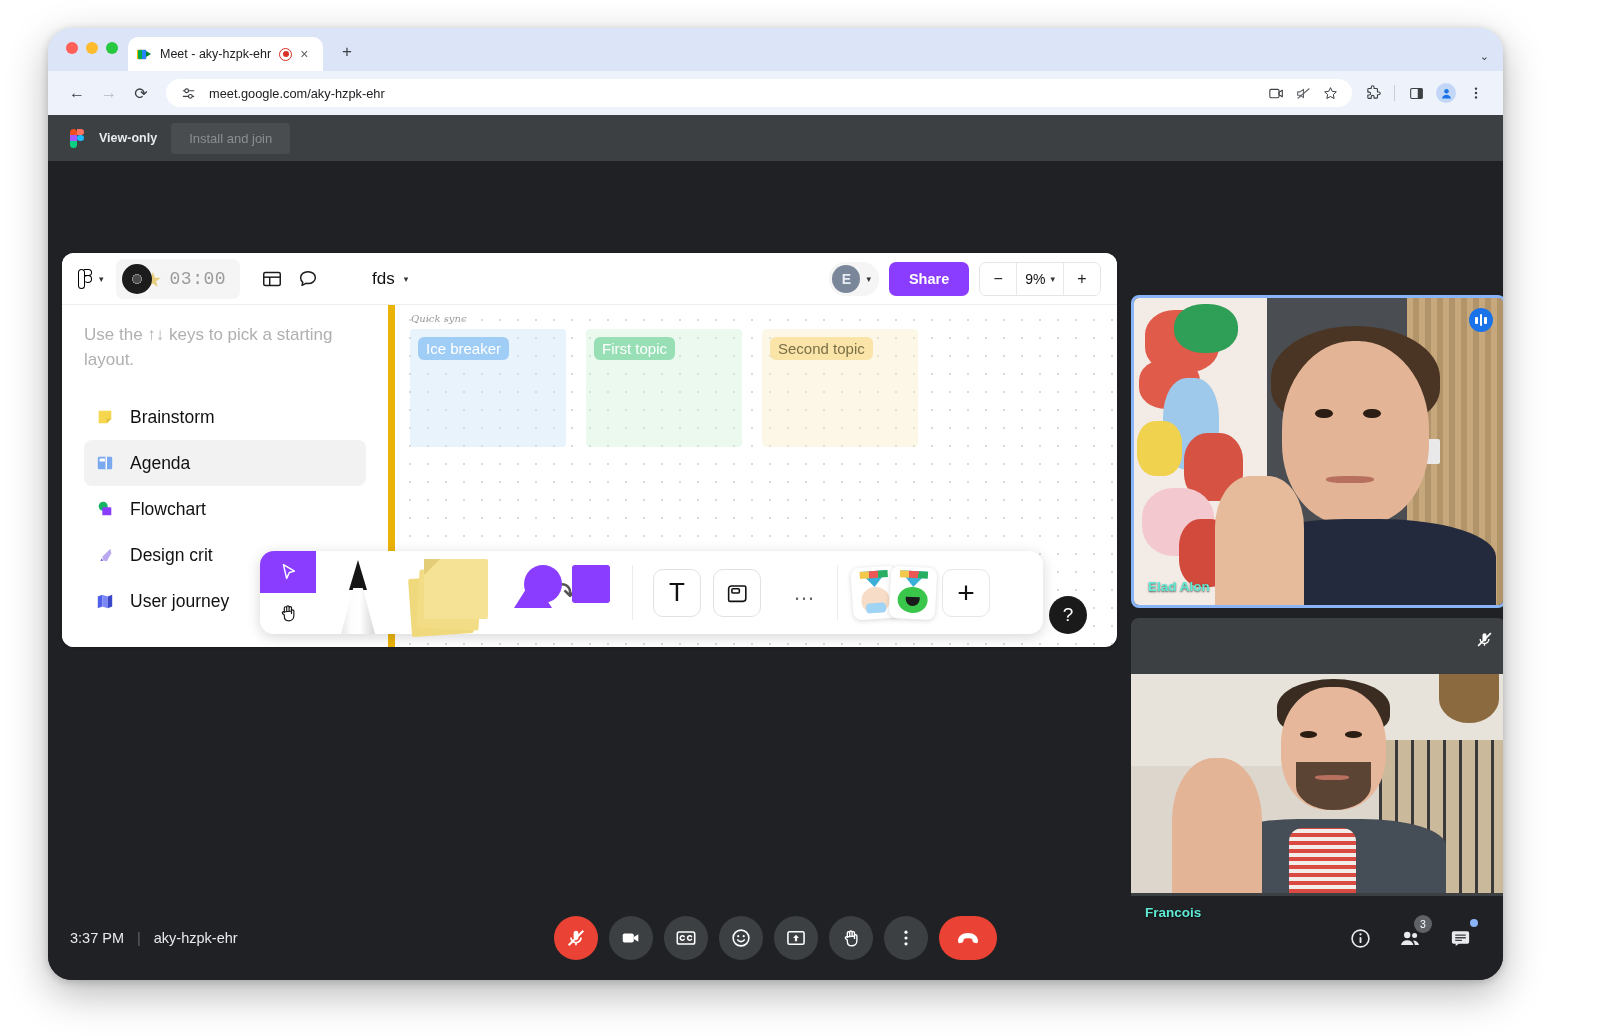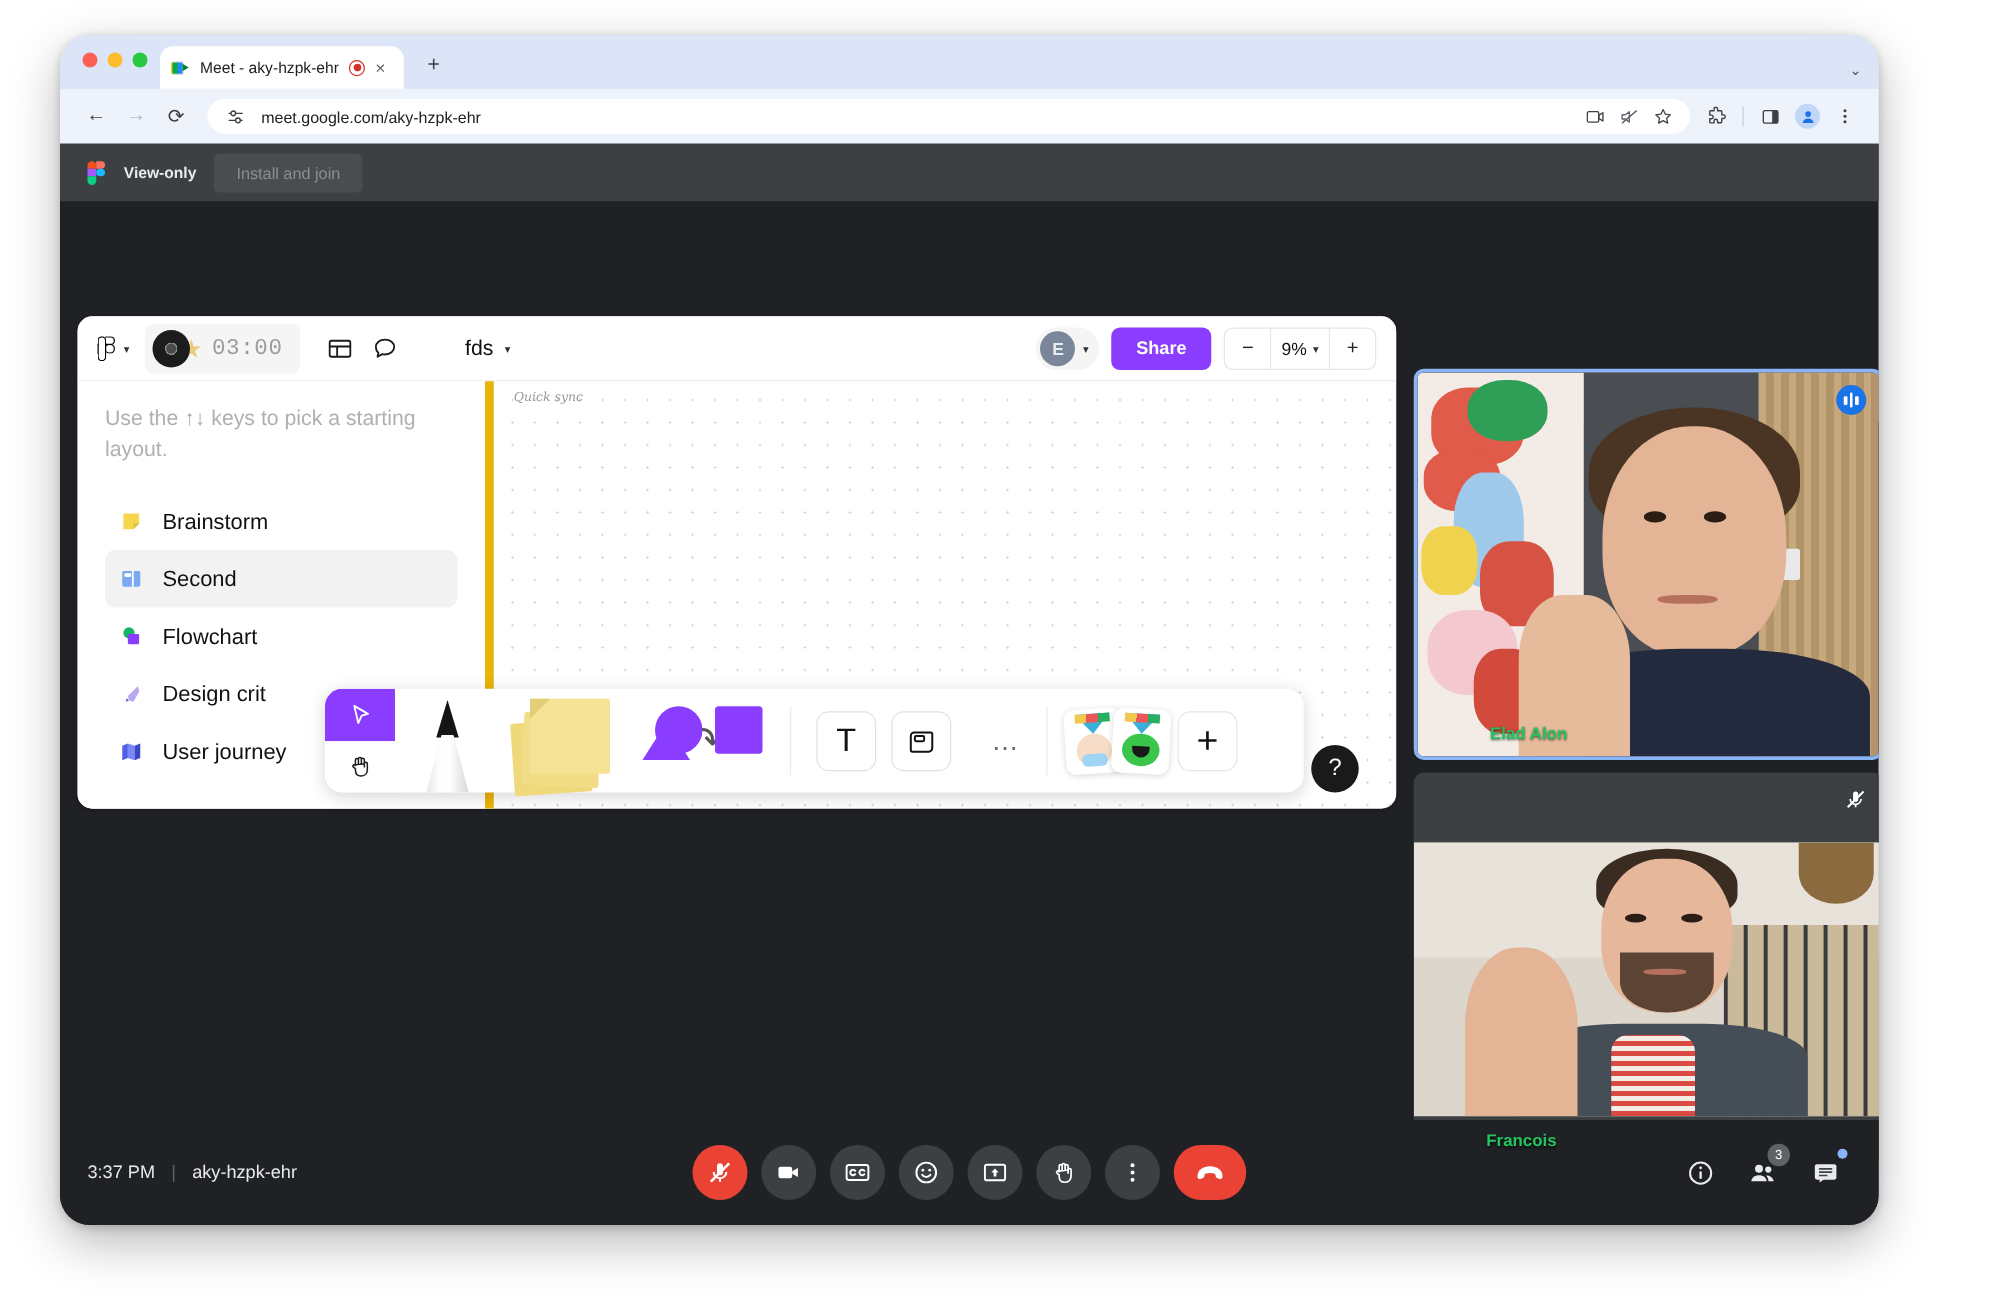--- a/index.html
+++ b/index.html
@@ -180,22 +180,22 @@
     background:linear-gradient(90deg,#f2c94c 0 33%, #eb5757 33% 66%, #27ae60 66% 100%);}
   .face{position:absolute;left:9px;top:20px;width:28px;height:26px;border-radius:50% 50% 45% 45%;
     background:#f7ddc7;}
   .helpbtn{position:absolute;right:30px;bottom:13px;width:38px;height:38px;border-radius:50%;
     background:#1a1a1a;color:#fff;display:flex;align-items:center;justify-content:center;font-size:19px;z-index:6;}
 
   
   .tile{position:absolute;border-radius:8px;overflow:hidden;background:#3c4043;}
   .tile-a{left:1083px;top:180px;width:375px;height:313px;border:3px solid #8ab4f8;}
   .tile-b{left:1083px;top:503px;width:375px;height:313px;}
-  .tile-name{position:absolute;left:14px;bottom:11px;color:#22c55e;font-size:13.5px;font-weight:bold;
-    text-shadow:0 1px 2px rgba(0,0,0,.7);z-index:3;margin-left:44px;}
+  .tile-name{position:absolute;left:14px;bottom:11px;color:#5eead4;font-size:13.5px;font-weight:bold;
+    text-shadow:0 1px 2px rgba(0,0,0,.7);z-index:3;}
   .speak-ind{position:absolute;right:10px;top:10px;width:24px;height:24px;border-radius:50%;
     background:#1a73e8;display:flex;align-items:center;justify-content:center;gap:2px;z-index:3;}
   .speak-ind i{display:block;width:2.5px;background:#fff;border-radius:1px;}
   .mute-ind{position:absolute;right:12px;top:12px;color:#fff;z-index:3;}
 
   
   .photoA{position:absolute;inset:0;background:#55585c;}
   .wallart{position:absolute;left:0;top:0;width:36%;height:100%;background:#f3ece6;}
   .blob{position:absolute;border-radius:50%;}
   .doorbg{position:absolute;left:36%;top:0;width:38%;height:100%;background:#4a4d51;}
@@ -415,21 +415,21 @@
             <span>Brainstorm</span>
           </div>
           <div class="lay-item sel">
             <span class="lay-ic">
               <svg width="18" height="18" viewBox="0 0 20 20">
                     <rect x="2" y="3" width="16" height="14" rx="1.5" fill="#7aa9f0"></rect>
                     <rect x="4" y="5" width="6" height="3.4" rx="1" fill="#fff"></rect>
                     <rect x="10.6" y="3" width="1.6" height="14" fill="#fff"></rect>
                   </svg>
             </span>
-            <span>Second</span>
+            <span>Agenda</span>
           </div>
           <div class="lay-item">
             <span class="lay-ic">
               <svg width="18" height="18" viewBox="0 0 20 20">
                     <circle cx="8" cy="7" r="5" fill="#16b364"></circle>
                     <rect x="7" y="8" width="10" height="9" rx="1" fill="#8b3dff"></rect>
                   </svg>
             </span>
             <span>Flowchart</span>
           </div>
@@ -450,20 +450,31 @@
                     <path d="M13 5l5-2v13l-5 2z" fill="#3a47c8"></path>
                   </svg>
             </span>
             <span>User journey</span>
           </div>
 
         </div>
 
         <div class="fg-canvas">
           <div class="quick-sync">Quick sync</div>
+          <div class="cards">
+            <div class="card c-blue">
+              <span class="chip b">Ice breaker</span>
+            </div>
+            <div class="card c-green">
+              <span class="chip g">First topic</span>
+            </div>
+            <div class="card c-yellow">
+              <span class="chip y">Second topic</span>
+            </div>
+          </div>
         </div>
 
         <div class="palette">
           <div class="cursor-tool">
             <div class="ct-top">
               <svg width="22" height="22" viewBox="0 0 24 24">
                     <path d="M7 4l12 7-5.5 1.6L10.5 19z" fill="none" stroke="#fff" stroke-width="1.6" stroke-linejoin="round"></path>
                   </svg>
             </div>
             <div class="ct-bot">

